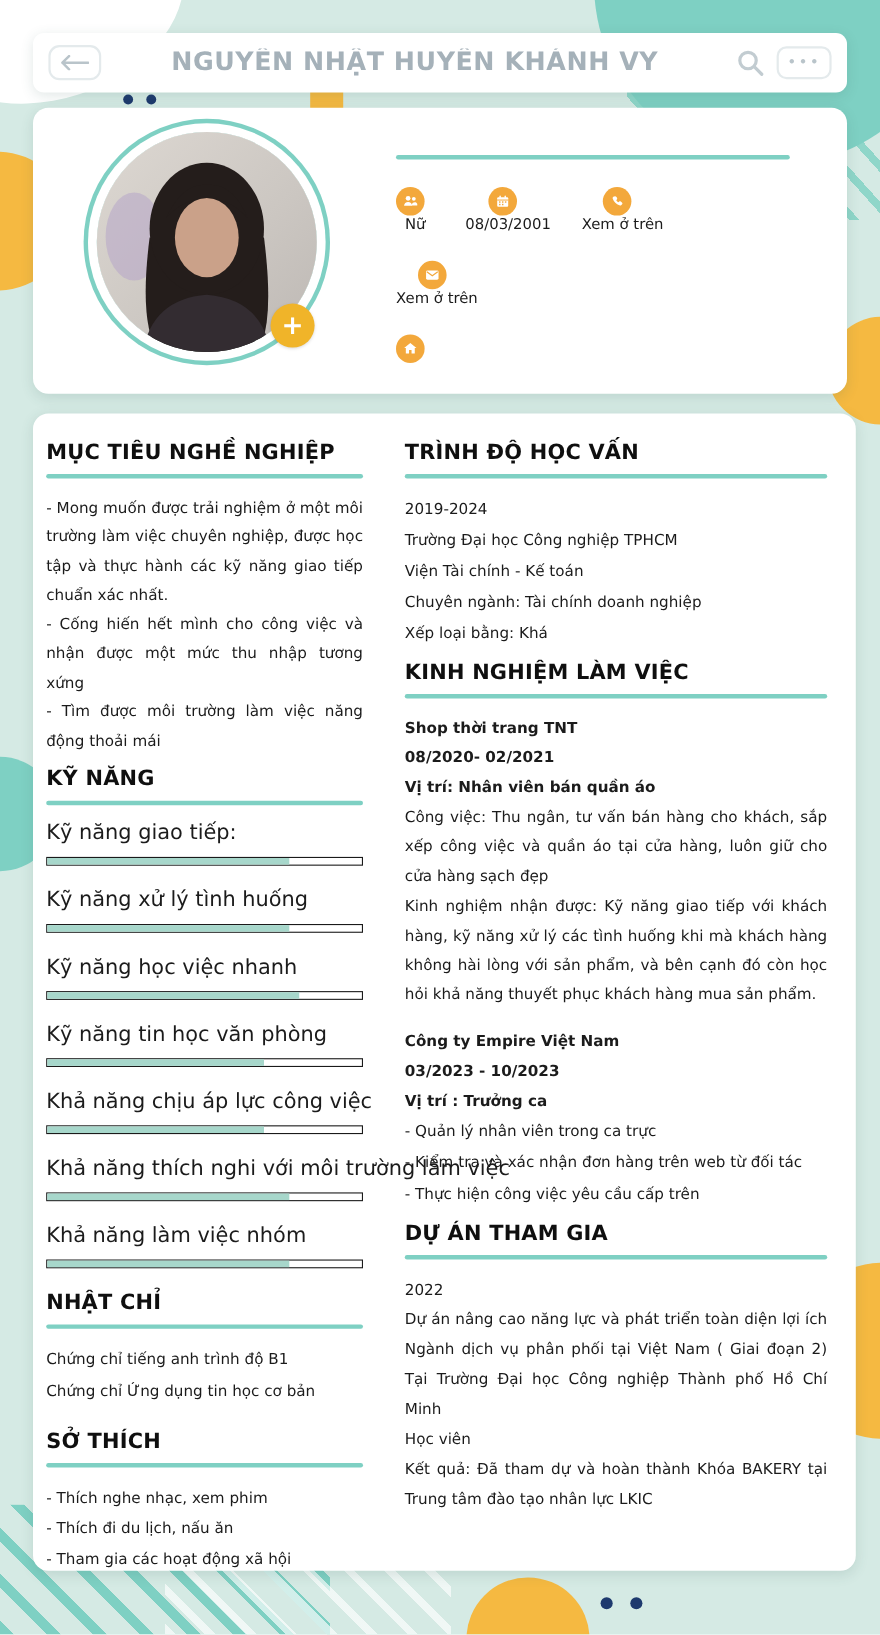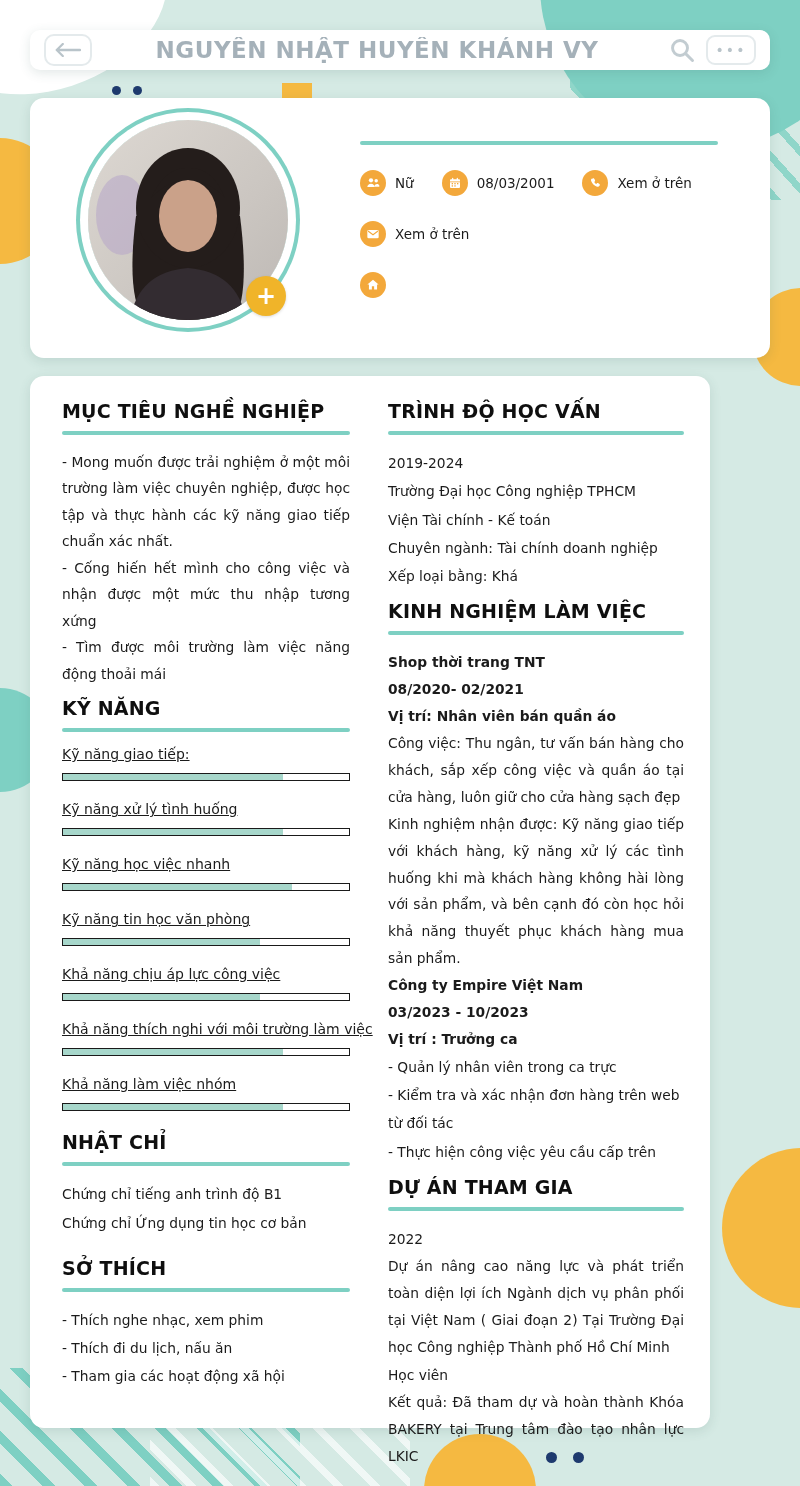--- a/index.html
+++ b/index.html
@@ -35,21 +35,21 @@
     left:150px; top:1400px; width:260px; height:86px;
     background:repeating-linear-gradient(45deg,rgba(255,255,255,.65) 0 7px, rgba(0,0,0,0) 7px 26px);
     z-index:0;
   }
   .yellow-bottom { left:424px; top:1434px; width:112px; height:112px; background:#f5b941; z-index:1; }
 
   
   .card { position:absolute; z-index:2; background:#fff; border-radius:14px; box-shadow:0 3px 12px rgba(50,90,85,.14); }
 
   
-  .topbar { left:30px; top:30px; width:740px; height:40px; border-radius:10px;
+  .topbar { left:30px; top:30px; width:740px; height:54px; border-radius:10px;
             display:flex; align-items:center; padding:0 14px; }
   .back-btn { width:48px; height:32px; border:2px solid #e4eaec; border-radius:10px;
               display:flex; align-items:center; justify-content:center; cursor:pointer; }
   .page-title { flex:1; text-align:center; font-size:23px; font-weight:bold; color:#a5b1b9; letter-spacing:.5px;
                 white-space:nowrap; overflow:hidden; }
   .search-btn { margin:0 10px 0 6px; cursor:pointer; display:flex; }
   .more-btn { width:50px; height:30px; border:2px solid #e4eaec; border-radius:9px; color:#b9c4ca;
               display:flex; align-items:center; justify-content:center; font-size:14px; letter-spacing:2px; cursor:pointer; }
 
   
@@ -62,47 +62,47 @@
   .plus-btn {
     position:absolute; left:216px; top:178px; width:40px; height:40px; border-radius:50%;
     background:#f0b429; color:#fff; font-size:24px; font-weight:bold;
     display:flex; align-items:center; justify-content:center; cursor:pointer; z-index:3;
     box-shadow:0 1px 3px rgba(0,0,0,.15);
   }
   .info { position:absolute; left:330px; top:32px; width:398px; }
   .job-title { font-size:17px; font-weight:bold; color:#141414; letter-spacing:.2px; }
   .rule2 { height:4px; width:358px; background:#7ed0c3; border-radius:2px; margin-top:11px; }
   .info-row { display:flex; align-items:center; margin-top:25px; }
-  .info-item { display:flex; align-items:center; margin-right:28px; }
+  .info-item { display:flex; align-items:center; margin-right:28px;flex-direction:column; }
   .icon-badge { width:26px; height:26px; border-radius:50%; background:#f3a83b; flex:0 0 26px;
                 display:flex; align-items:center; justify-content:center; margin-right:9px; }
   .info-text { font-size:13.5px; color:#1b1b1b; white-space:nowrap; }
   .info-text.small { font-size:13px; }
 
   
-  .main-card { left:30px; top:376px; width:680px; height:1052px; padding:24px 26px 22px 32px; }
+  .main-card { left:30px; top:376px; width:748px; height:1052px; padding:24px 26px 22px 12px; }
   .cols { display:flex; gap:38px; }
   .col-left { flex:0 0 288px; width:288px; }
   .col-right { flex:1; min-width:0; }
 
   .section-title { font-size:19px; font-weight:bold; color:#0f0f0f; margin:0; letter-spacing:.2px; white-space:nowrap; }
   .rule { height:4px; background:#7ed0c3; border-radius:2px; margin:9px 0 14px; }
   .mt { margin-top:10px; }
 
   .para { font-size:13.8px; line-height:1.92; text-align:justify; margin:0; }
   .line { font-size:13.8px; line-height:2.05; margin:0; }
 
   .skill { margin-bottom:20px; }
-  .skill-label { font-size:14px; white-space:nowrap;text-decoration:underline; }
+  .skill-label { font-size:19px; white-space:nowrap; }
   .bar { margin-top:11px; height:8px; border:1.5px solid #1a1a1a; background:#fff; }
   .fill { height:100%; background:#a7d7cb; }
 
   .job-bold { font-weight:bold; font-size:13.8px; line-height:1.95; margin:0; }
   .job-para { font-size:13.8px; line-height:1.95; text-align:justify; margin:0; }
-  .job2 { margin-top:0; }
+  .job2 { margin-top:16px; }
 
   .copyright { position:absolute; right:40px; top:1500px; z-index:2;
                font-family:Liberation Mono, monospace;
                font-size:13px; color:#4d4d4d; }
 </style>
 </head>
 <body>
 
 <div class="page">
 

